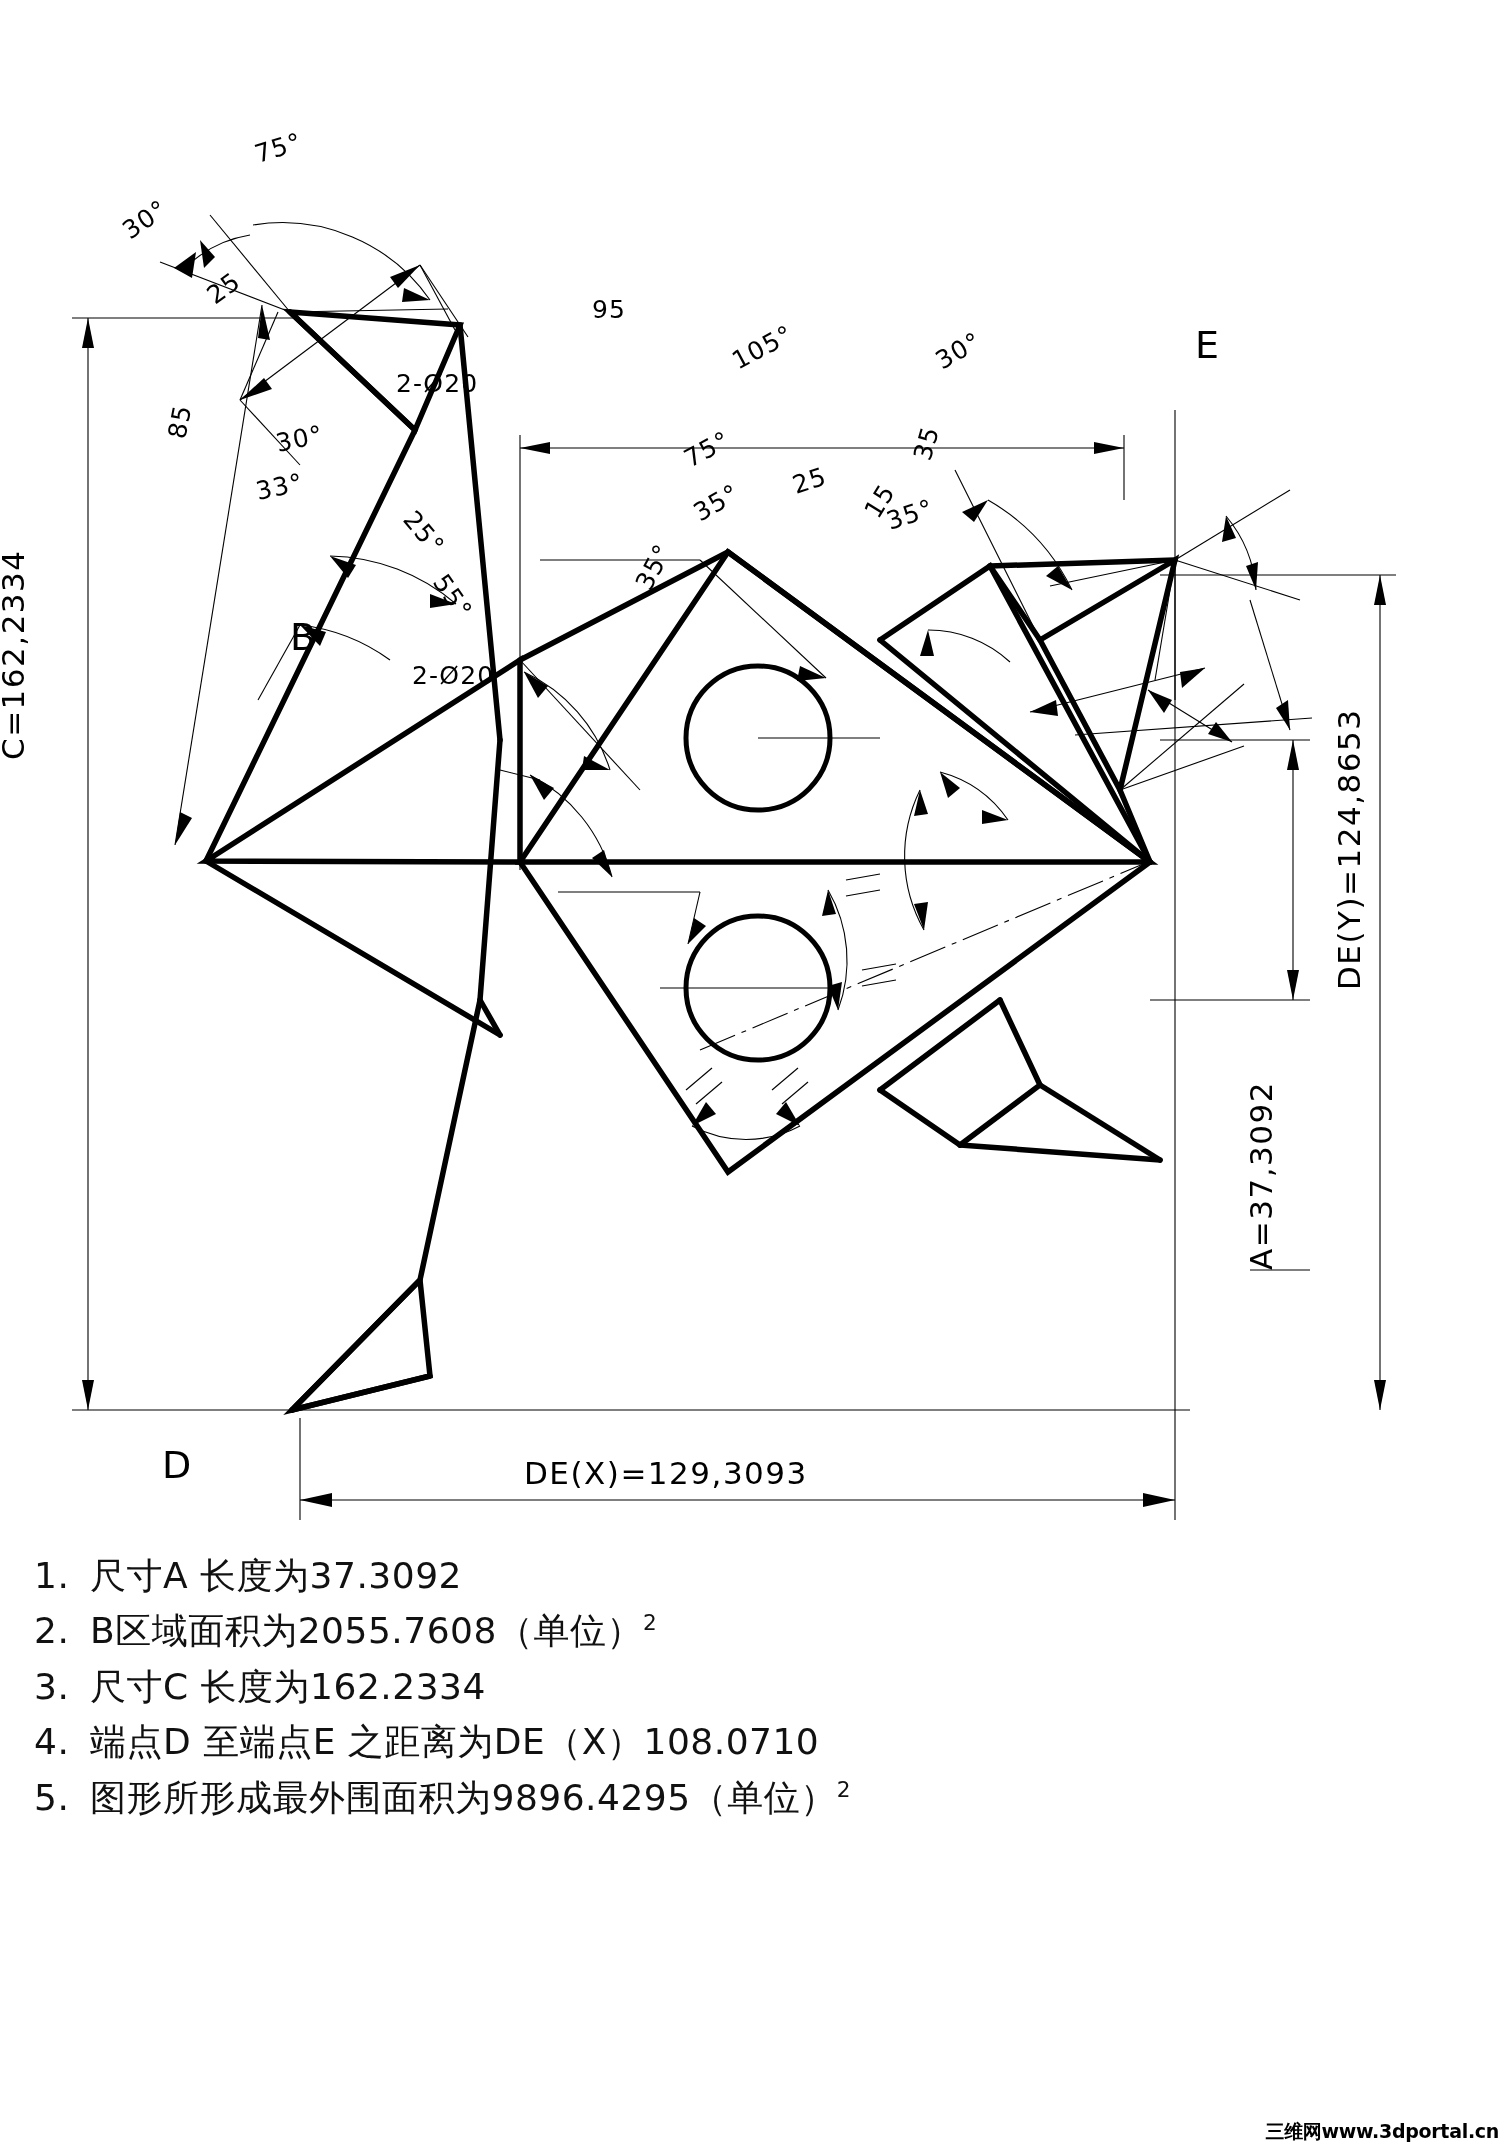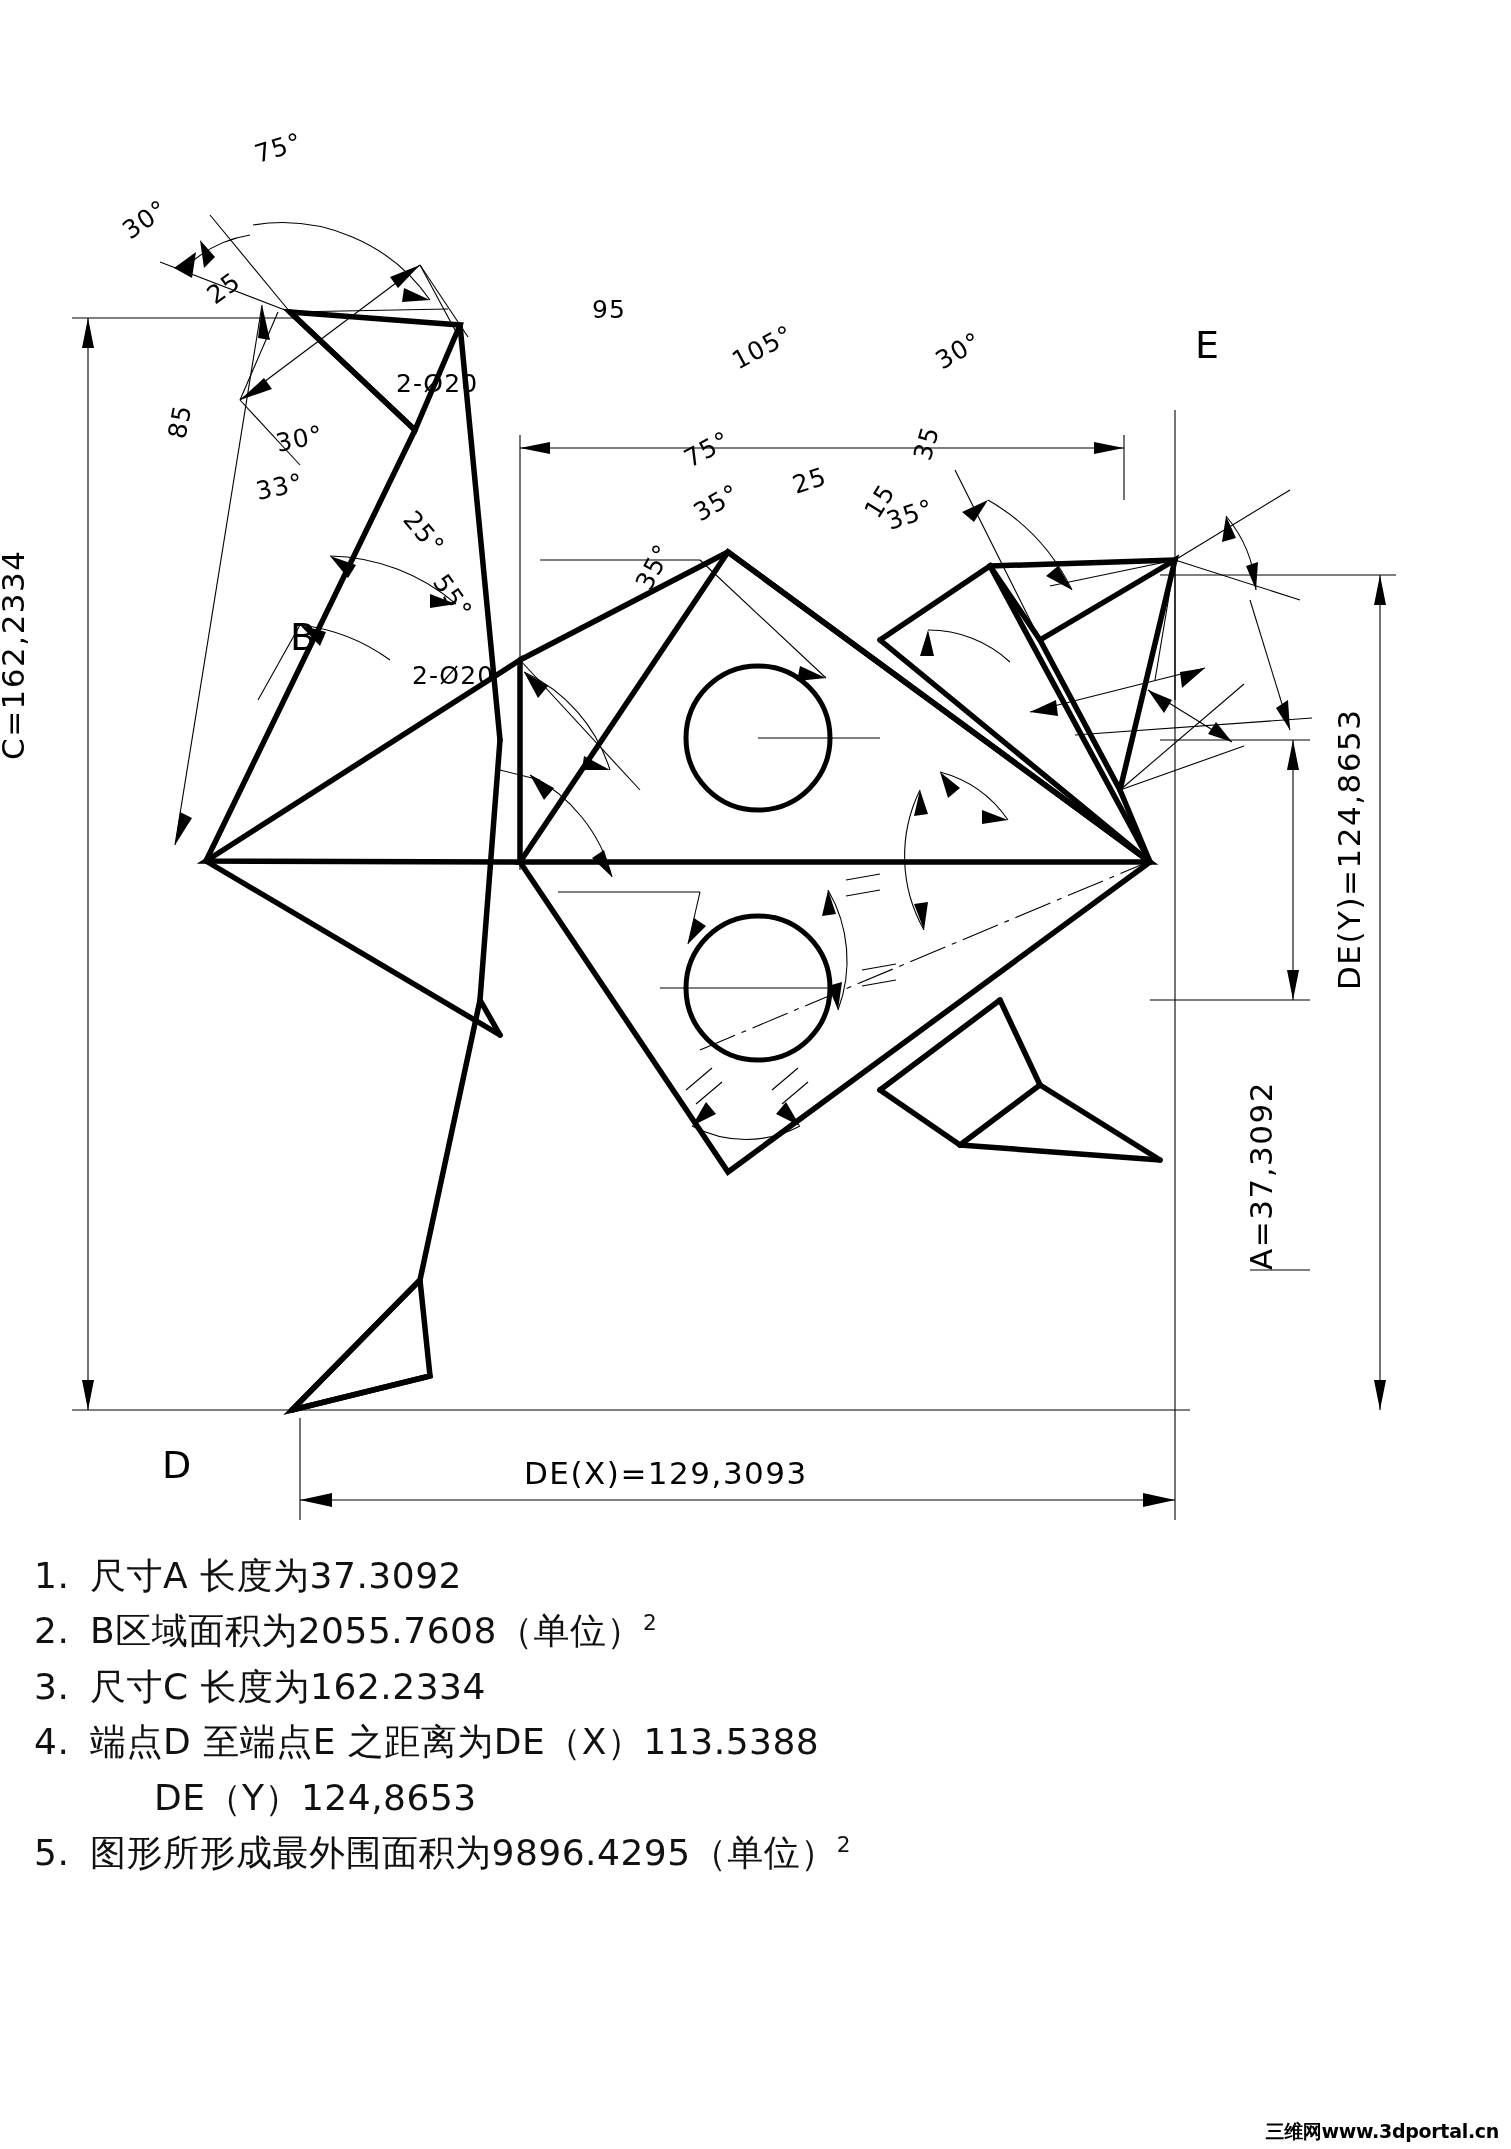--- a/index.html
+++ b/index.html
@@ -302,24 +302,21 @@
     <div class="note-row">
       <div class="note-num">2.</div>
       <div class="note-body"><span>B区域面积为2055.7608（单位）</span><sup>2</sup></div>
     </div>
     <div class="note-row">
       <div class="note-num">3.</div>
       <div class="note-body"><span>尺寸C 长度为162.2334</span></div>
     </div>
     <div class="note-row">
       <div class="note-num">4.</div>
-      <div class="note-body"><span>端点D 至端点E 之距离为DE（X）113.5388</span></div>
-    </div>
-    <div class="note-row">
-      <div class="note-body note-cont"><span>DE（Y）124,8653</span></div>
+      <div class="note-body"><span>端点D 至端点E 之距离为DE（X）108.0710</span></div>
     </div>
     <div class="note-row">
       <div class="note-num">5.</div>
       <div class="note-body"><span>图形所形成最外围面积为9896.4295（单位）</span><sup>2</sup></div>
     </div>
   </div>
 
   <div id="watermark">三维网www.3dportal.cn</div>
 </div>
 

